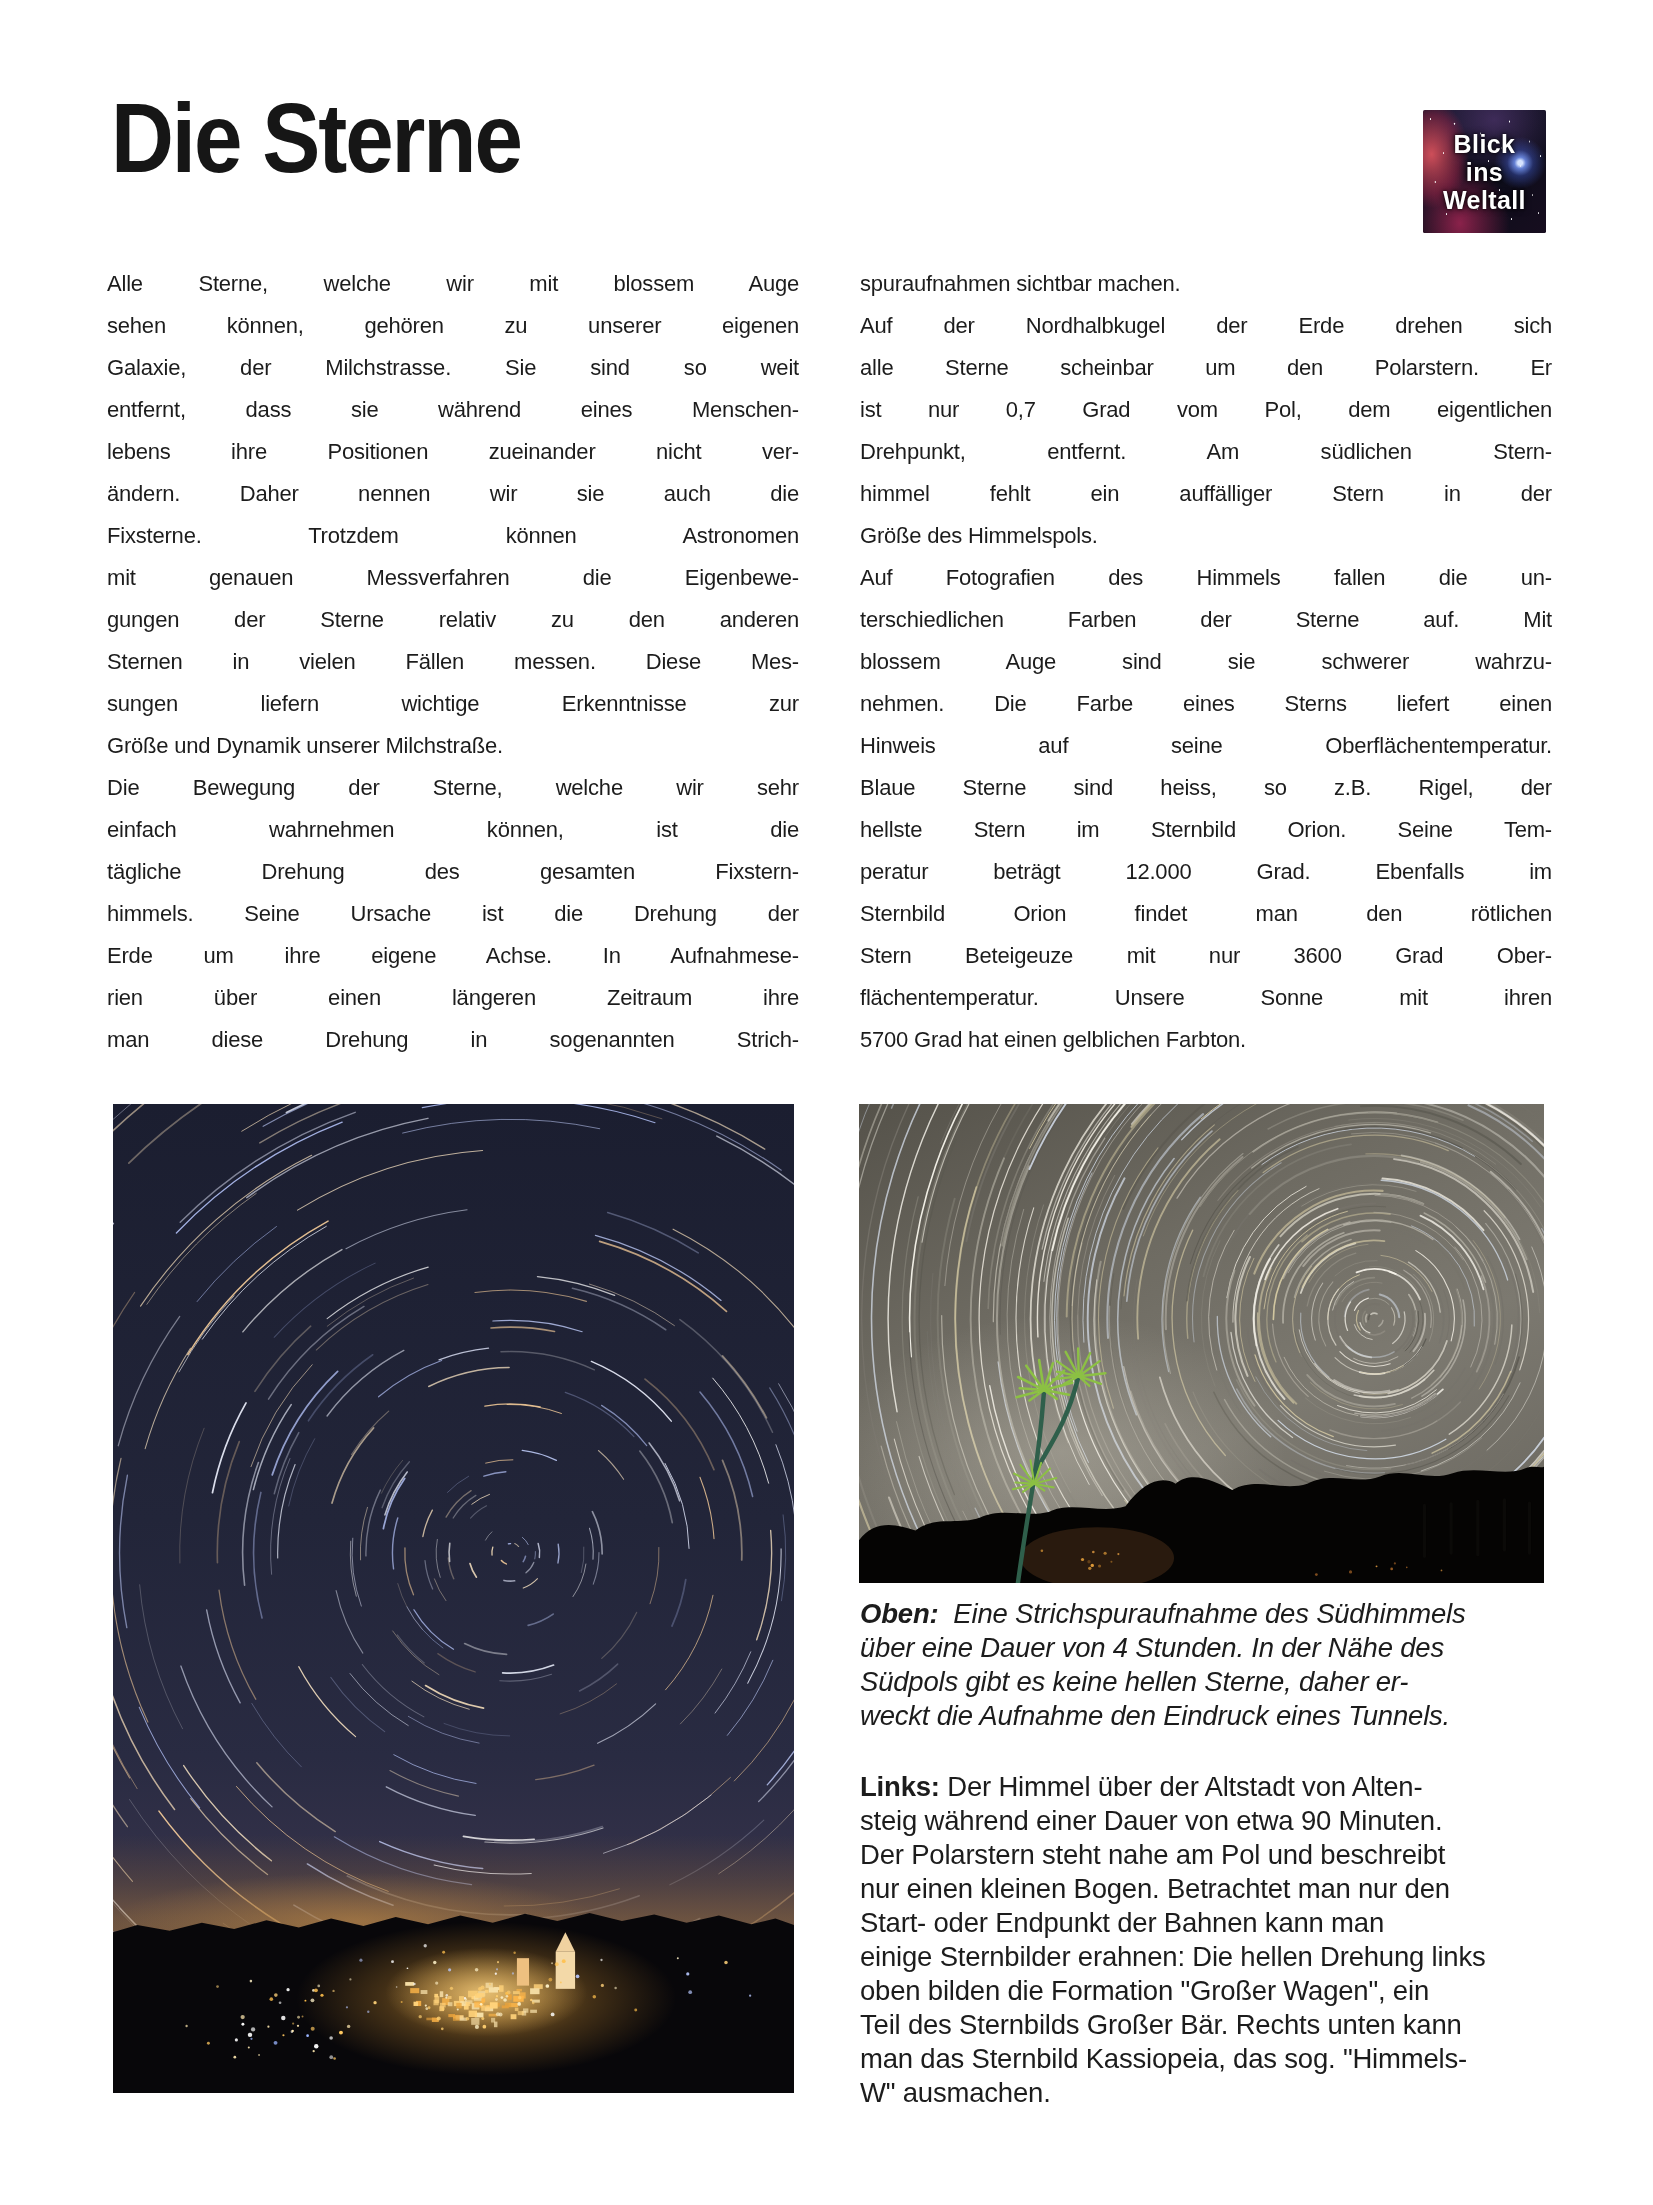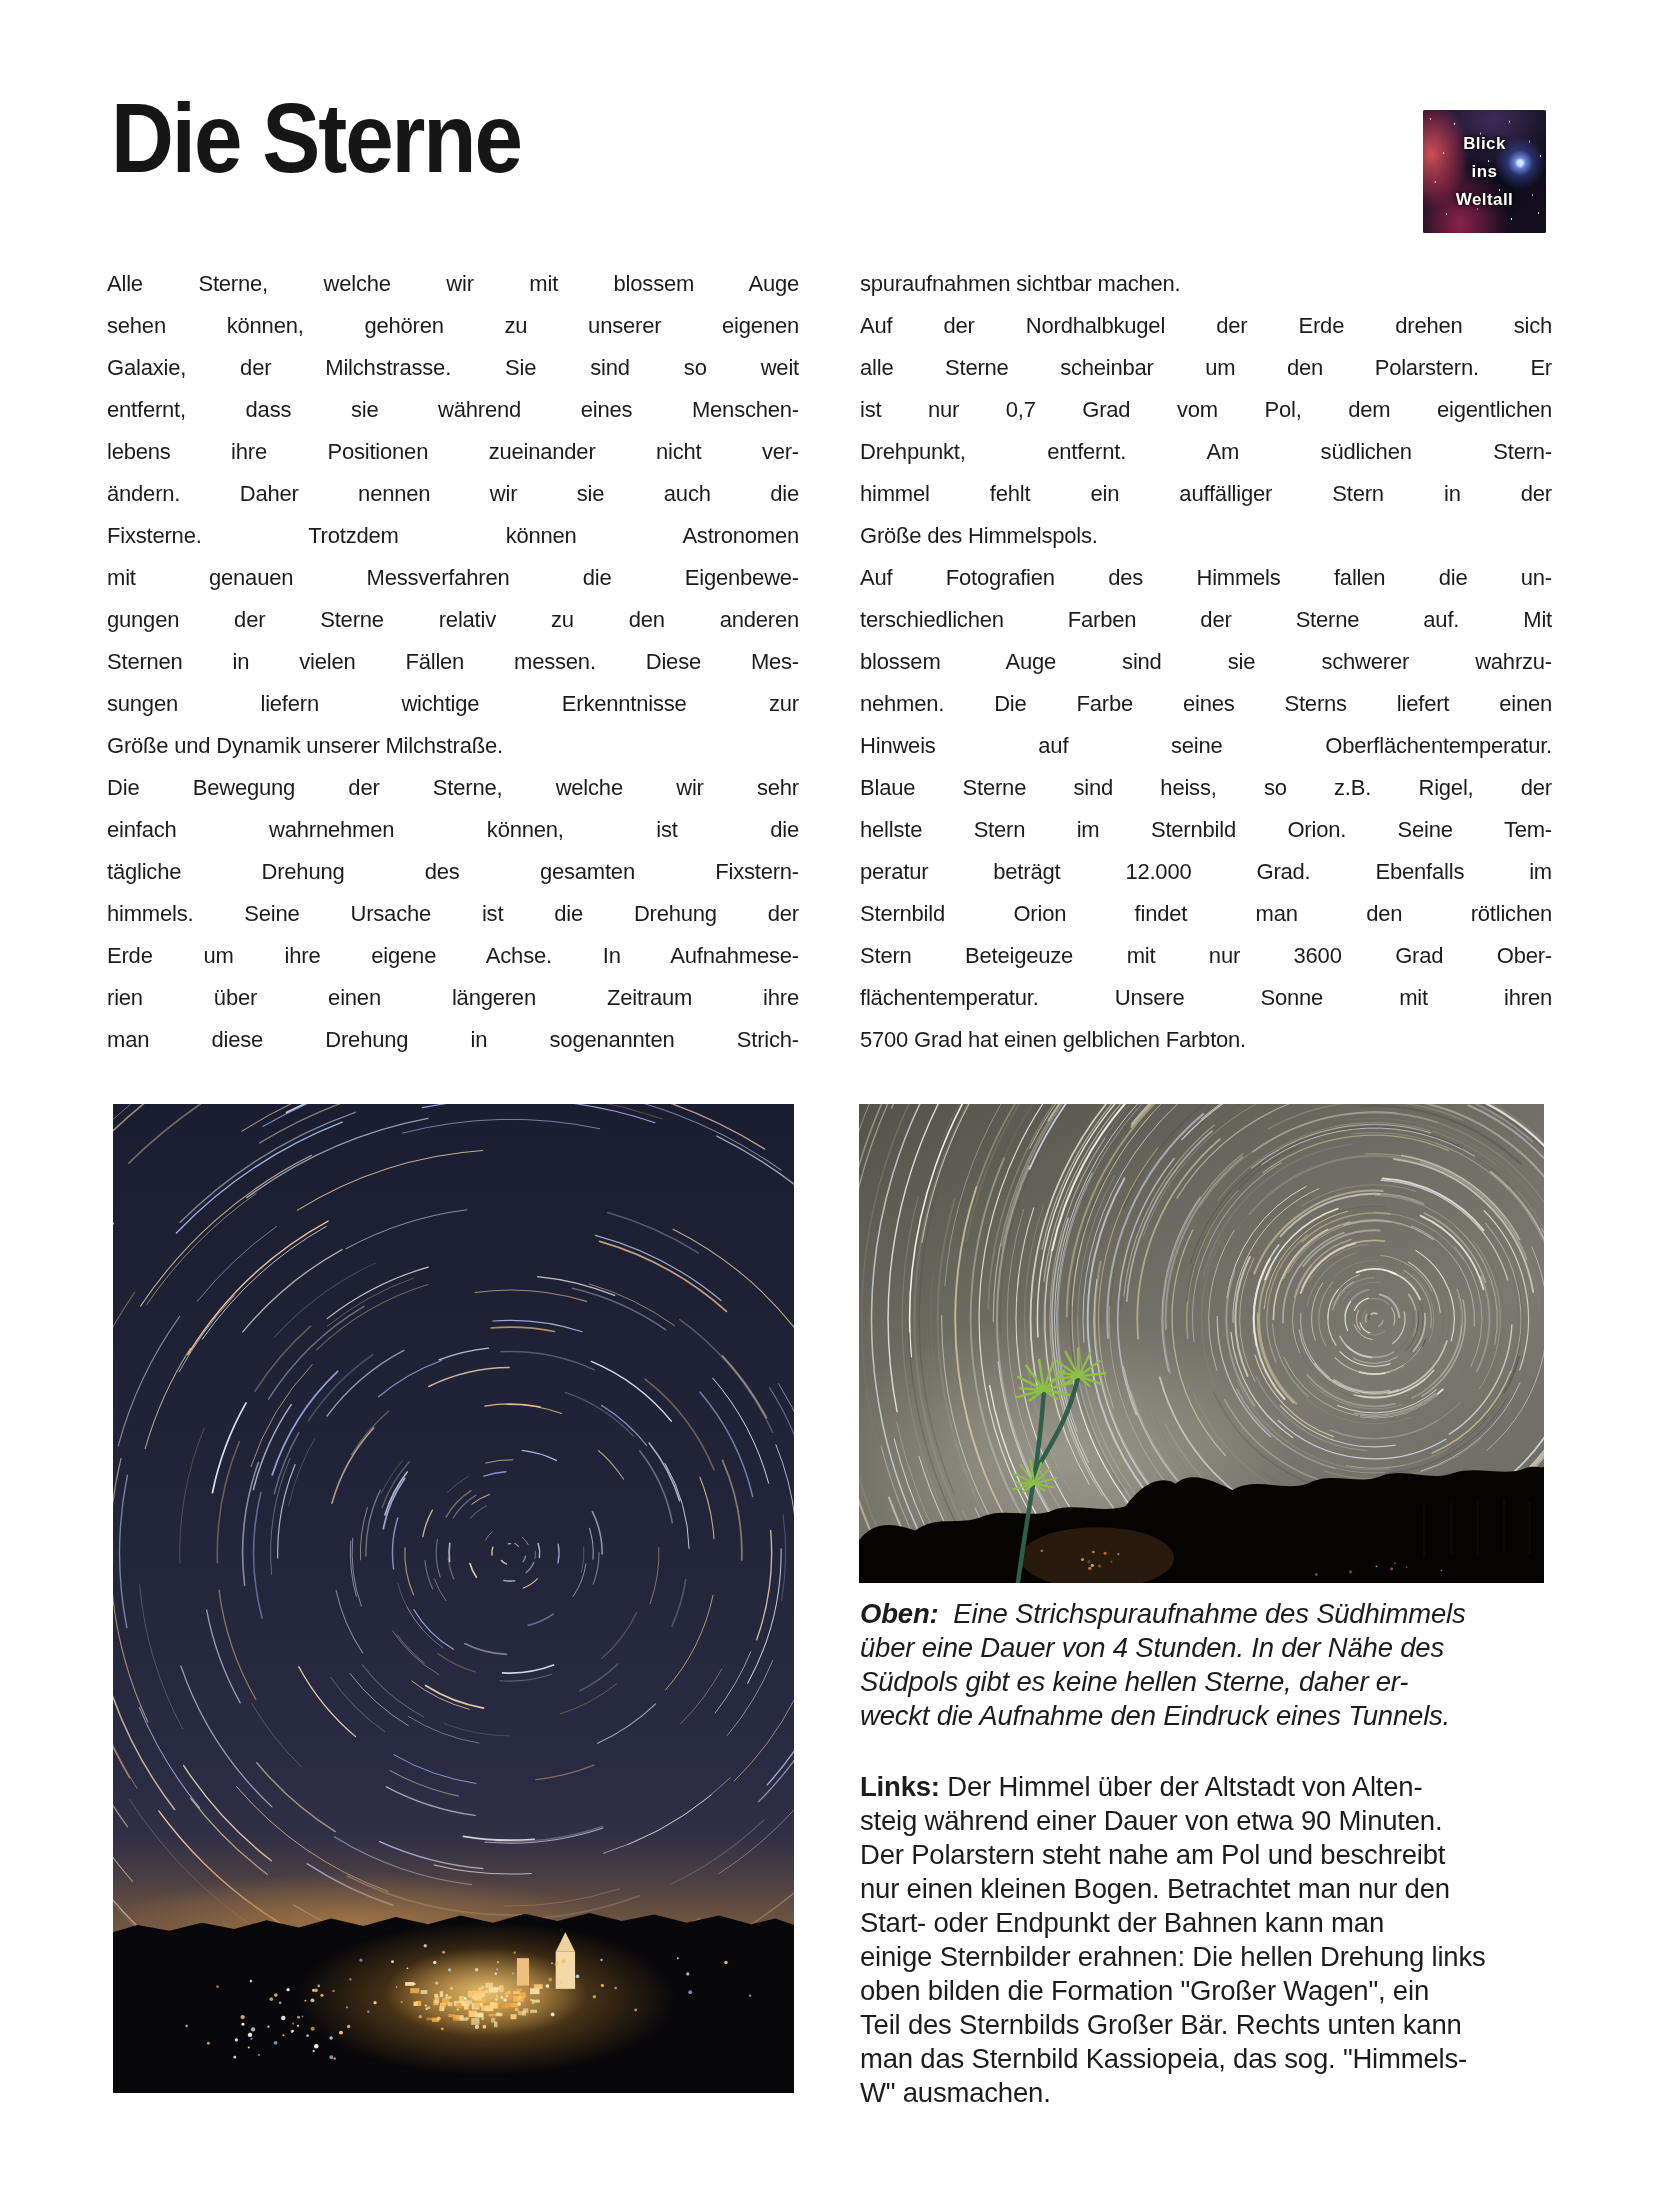--- a/index.html
+++ b/index.html
@@ -15,21 +15,21 @@
       radial-gradient(ellipse 69px 89px at 30% 92%, rgba(205,45,100,.65), rgba(205,45,100,0) 72%),
       radial-gradient(ellipse 97px 77px at 58% 8%, rgba(108,70,145,.5), rgba(108,70,145,0) 72%),
       linear-gradient(135deg,#151528,#0c0d1a 55%,#170d1f);}
   .logo-stars{position:absolute;left:6.5px;top:8px;width:1.6px;height:1.6px;border-radius:50%;background:#fff;
     box-shadow:24px 4.8px #fff,50px 14.5px rgba(255,255,255,.8),79px 2.4px #fff,99px 22.6px rgba(255,255,255,.7),
       13px 34px rgba(255,255,255,.9),58px 42px #fff,90px 47px rgba(255,255,255,.6),110px 37px #fff,
       4.8px 63px #fff,34px 74px rgba(255,255,255,.8),69px 71px #fff,102px 76px rgba(255,255,255,.7),
       16px 95px #fff,47px 90px rgba(255,255,255,.6),81px 100px #fff,108px 94px rgba(255,255,255,.85),
       39px 22.6px rgba(255,255,255,.55),71px 29px rgba(255,255,255,.5);}
   .logo-text{position:absolute;inset:0;display:flex;flex-direction:column;align-items:center;justify-content:center;
-    color:#ffffff;font-weight:bold;font-size:17px;line-height:28px;letter-spacing:0.4px;
+    color:#ffffff;font-weight:bold;font-size:25px;line-height:28px;letter-spacing:0.4px;
     text-shadow:0 0 7.3px rgba(0,0,0,.95),0 0 2.4px rgba(0,0,0,.9);}
   
   .col{position:absolute;top:263px;width:692px;}
   .col-left{left:107px;}
   .col-right{left:860px;}
   .bodyline{font-size:22px;line-height:42px;letter-spacing:-0.2px;
             text-align:justify;text-align-last:justify;white-space:pre-wrap;}
   .bodyline.pend{text-align-last:left;}
   
   .photo{position:absolute;overflow:hidden;background:#101018;}

